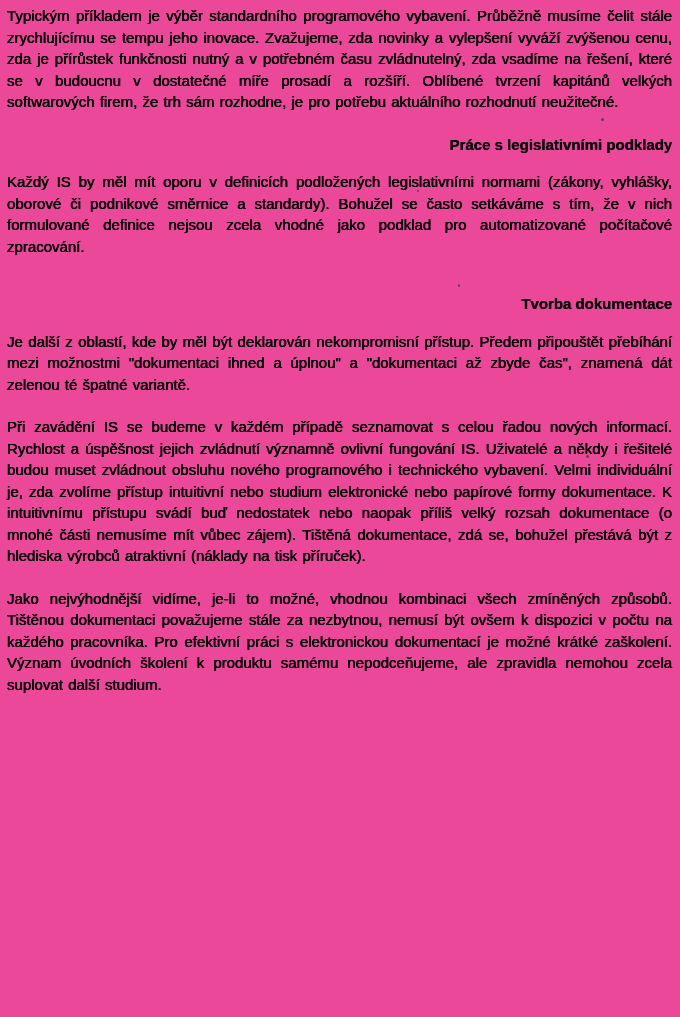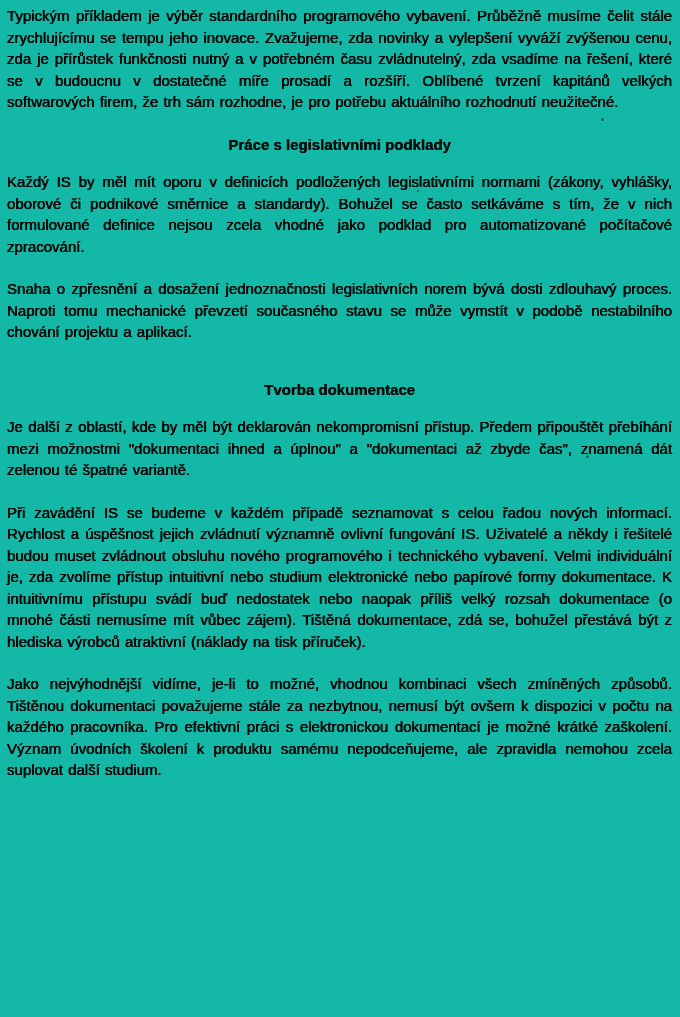--- a/index.html
+++ b/index.html
@@ -5,40 +5,40 @@
   html, body {
     margin: 0;
     padding: 0;
     background: #ffffff;
   }
   .page {
     position: relative;
     width: 680px;
     height: 1017px;
     box-sizing: border-box;
-    background: #14b8a6;
+    background: #ec4899;
     padding: 5px 8px 0 7px;
     overflow: hidden;
     font-family: "Liberation Sans", "DejaVu Sans", sans-serif;
     color: #0b0b0b;
   }
   .para {
     font-size: 15px;
     line-height: 21.5px;
     text-align: justify;
     margin: 0 0 21px 0;
     
     text-shadow: 0.35px 0 0 #0b0b0b, -0.15px 0 0 #0b0b0b;
     word-spacing: 1px;
   }
   .heading {
     font-size: 15px;
     line-height: 21.5px;
     font-weight: 700;
-    text-align: center;
+    text-align: right;
     margin: 14px 0 16px 0;
     text-shadow: 0.4px 0 0 #0b0b0b;
   }
   .heading.extra-space {
     margin-top: 36px;
   }
   .speck {
     position: absolute;
     background: #3a3a3a;
     border-radius: 50%;
@@ -53,21 +53,20 @@
 <body>
 
 <div class="page">
 
   <p class="para">Typickým příkladem je výběr standardního programového vybavení. Průběžně musíme čelit stále zrychlujícímu se tempu jeho inovace. Zvažujeme, zda novinky a vylepšení vyváží zvýšenou cenu, zda je přírůstek funkčnosti nutný a v potřebném času zvládnutelný, zda vsadíme na řešení, které se v budoucnu v dostatečné míře prosadí a rozšíří. Oblíbené tvrzení kapitánů velkých softwarových firem, že trh sám rozhodne, je pro potřebu aktuálního rozhodnutí neužitečné.</p>
 
   <h2 class="heading">Práce s legislativními podklady</h2>
 
   <p class="para">Každý IS by měl mít oporu v definicích podložených legislativními normami (zákony, vyhlášky, oborové či podnikové směrnice a standardy). Bohužel se často setkáváme s tím, že v nich formulované definice nejsou zcela vhodné jako podklad pro automatizované počítačové zpracování.</p>
 
-  <p class="para">Snaha o zpřesnění a dosažení jednoznačnosti legislativních norem bývá dosti zdlouhavý proces. Naproti tomu mechanické převzetí současného stavu se může vymstít v podobě nestabilního chování projektu a aplikací.</p>
 
 
   <h2 class="heading extra-space">Tvorba dokumentace</h2>
 
   <p class="para">Je další z oblastí, kde by měl být deklarován nekompromisní přístup. Předem připouštět přebíhání mezi možnostmi "dokumentaci ihned a úplnou" a "dokumentaci až zbyde čas", znamená dát zelenou té špatné variantě.</p>
 
 
 
   <p class="para">Při zavádění IS se budeme v každém případě seznamovat s celou řadou nových informací. Rychlost a úspěšnost jejich zvládnutí významně ovlivní fungování IS. Uživatelé a někdy i řešitelé budou muset zvládnout obsluhu nového programového i technického vybavení. Velmi individuální je, zda zvolíme přístup intuitivní nebo studium elektronické nebo papírové formy dokumentace. K intuitivnímu přístupu svádí buď nedostatek nebo naopak příliš velký rozsah dokumentace (o mnohé části nemusíme mít vůbec zájem). Tištěná dokumentace, zdá se, bohužel přestává být z hlediska výrobců atraktivní (náklady na tisk příruček).</p>
 

